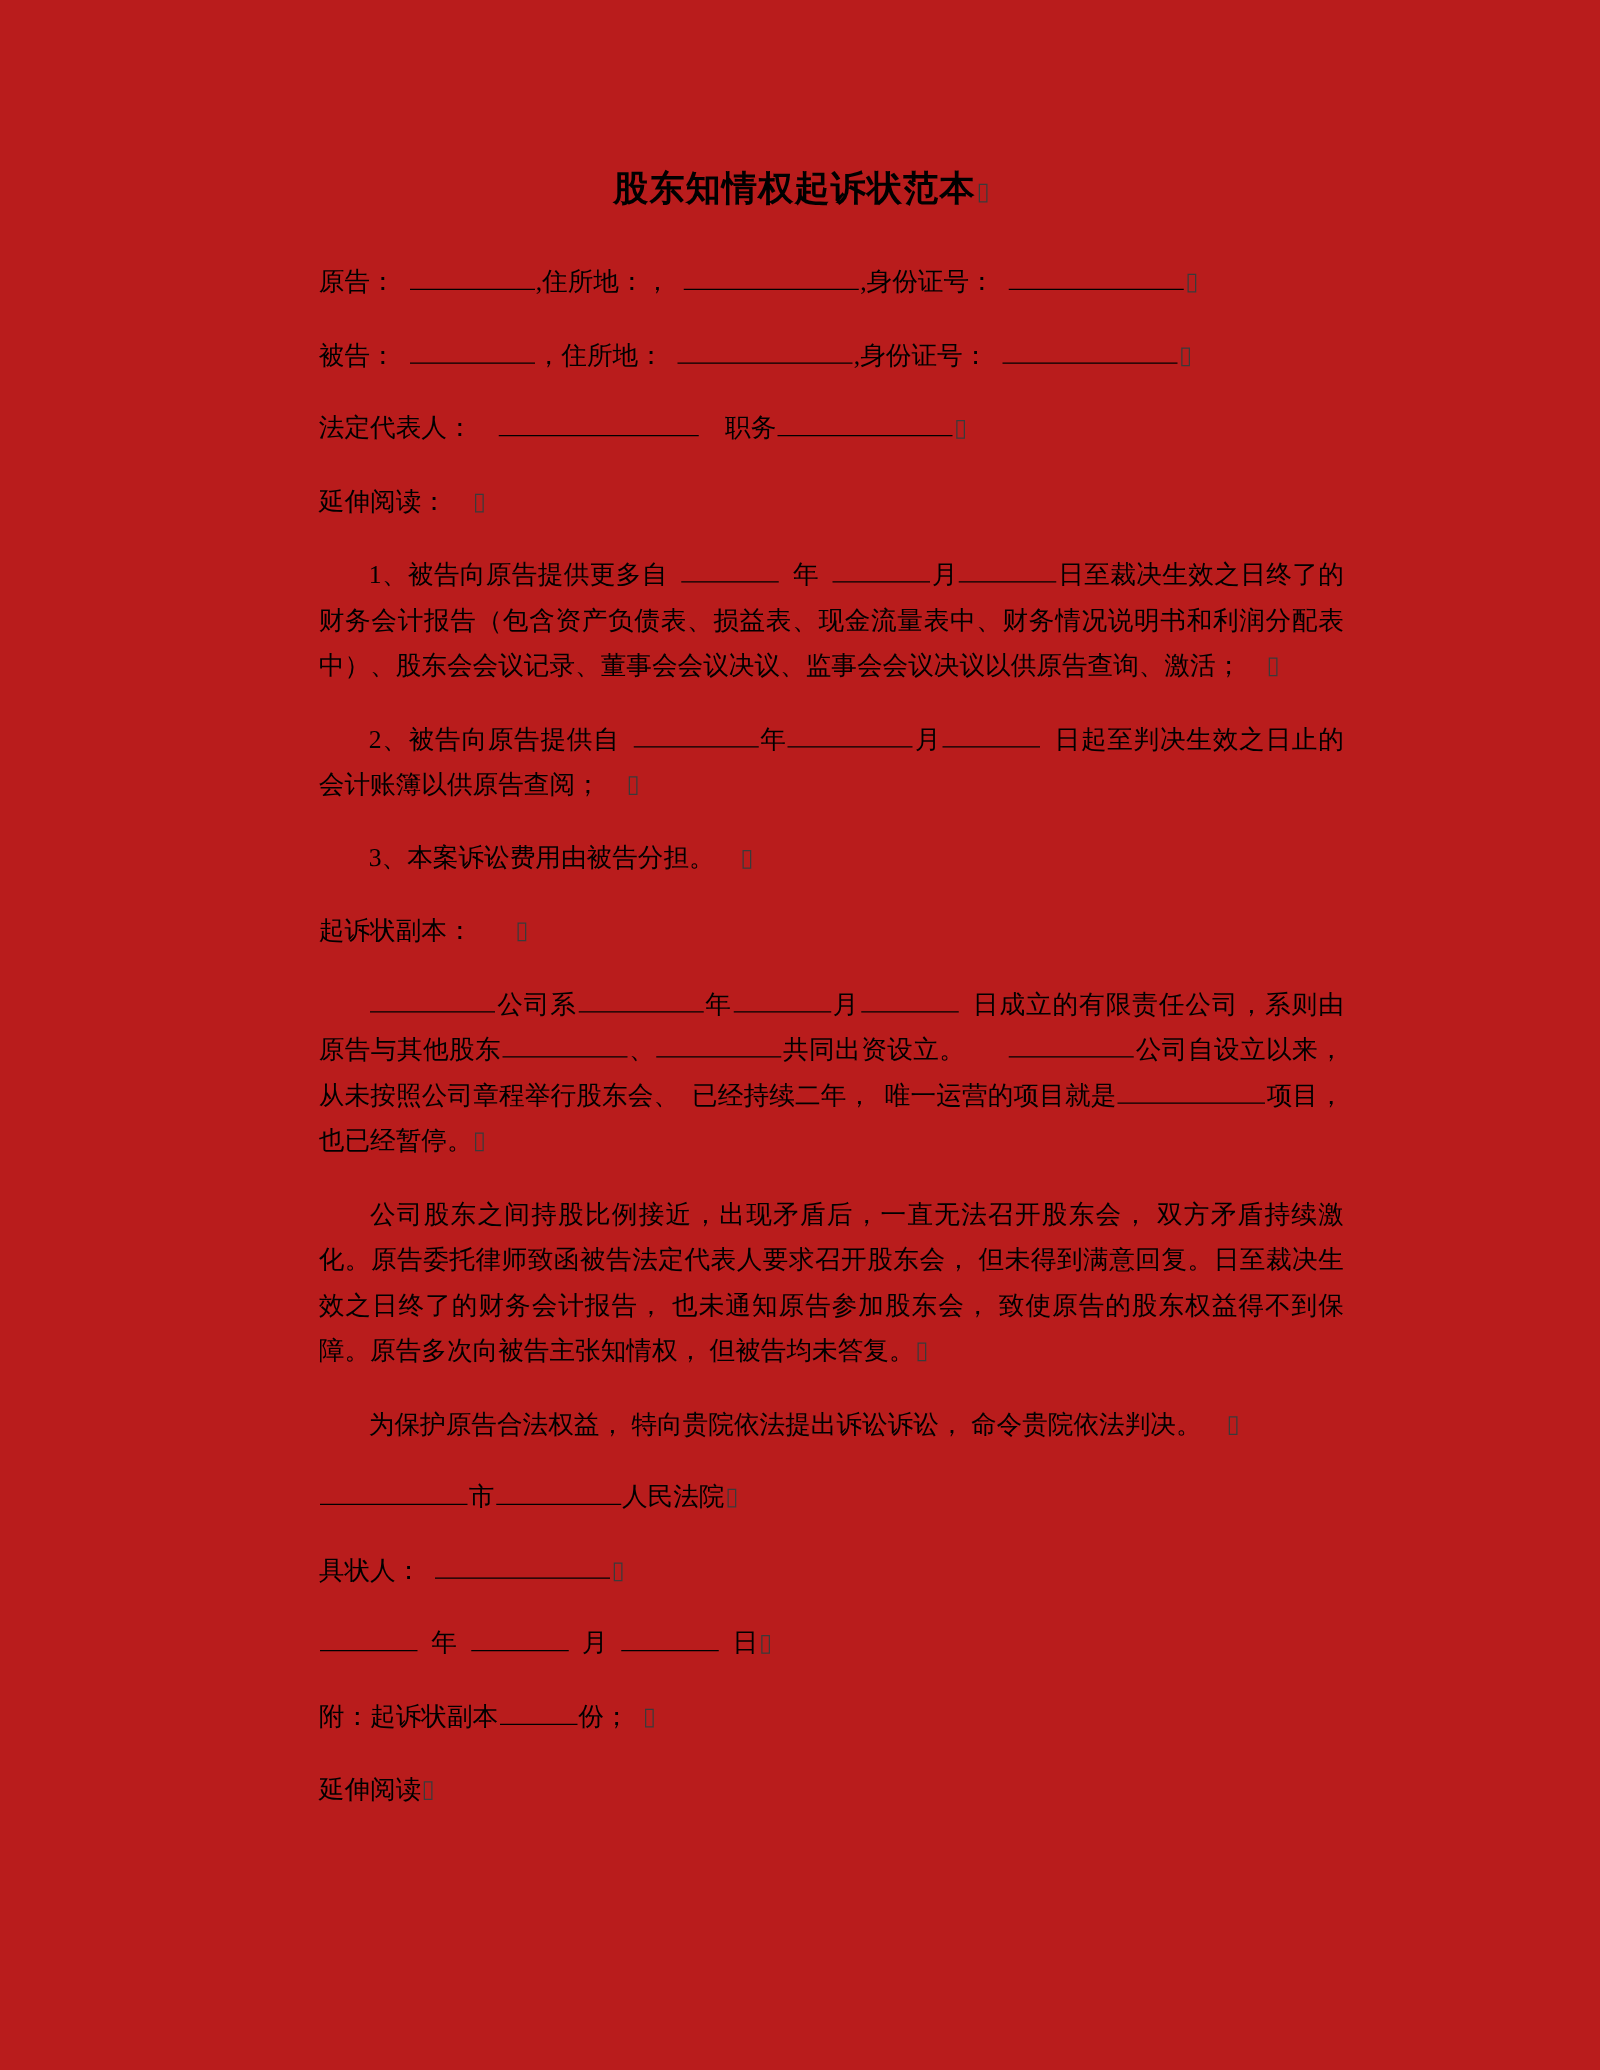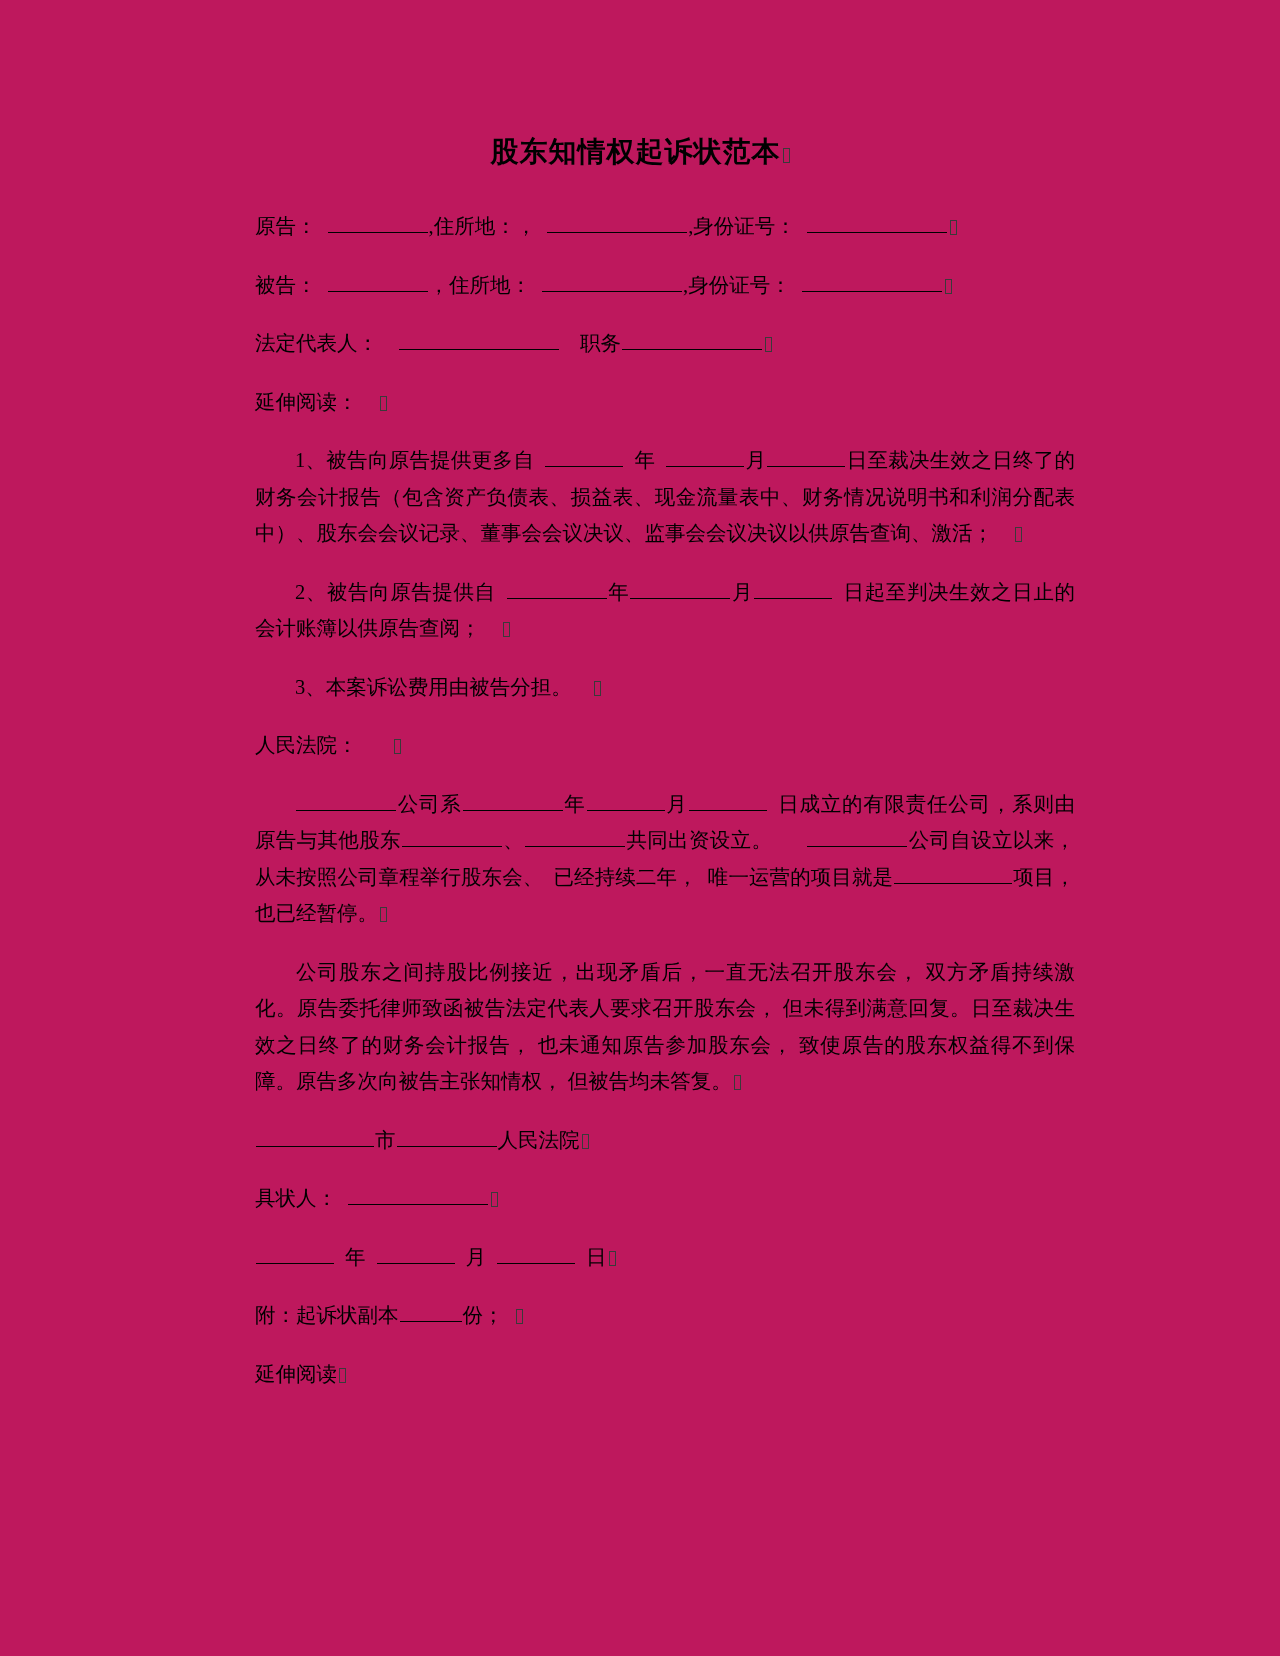--- a/index.html
+++ b/index.html
@@ -13,21 +13,21 @@
     font-family: "Liberation Serif", "DejaVu Serif", serif;
     color: #000000;
     position: relative;
     overflow: hidden;
   }
   .page {
     width: 1280px;
     height: 1656px;
     box-sizing: border-box;
     padding: 0;
-    background: #be185d;
+    background: #b91c1c;
   }
   .doc-title {
     text-align: center;
     font-size: 28px;
     font-weight: bold;
     letter-spacing: 1px;
     margin: 0;
     padding-top: 134px;
     padding-bottom: 0;
     line-height: 1.3;
@@ -123,31 +123,34 @@
 
     <p class="para spaced">
       <span class="ind2"></span><span>2、被告向原告提供自</span><span class="sp"></span><span class="blank b-lg"></span><span>年</span><span class="blank b-lg"></span><span>月</span><span class="blank b-md"></span><span class="sp"></span><span>日起至判决生效之日止的会计账簿以供原告查阅；</span><span class="sp-w"></span><span class="tofu"></span>
     </p>
 
     <p class="para spaced">
       <span class="ind2"></span><span>3、本案诉讼费用由被告分担。</span><span class="sp-w"></span><span class="tofu"></span>
     </p>
 
     <p class="para spaced">
-      <span>人民法院：</span><span class="sp-ww"></span><span class="tofu"></span>
+      <span>起诉状副本：</span><span class="sp-ww"></span><span class="tofu"></span>
     </p>
 
     <p class="para spaced">
       <span class="ind2"></span><span class="blank b-lg"></span><span>公司系</span><span class="blank b-lg"></span><span>年</span><span class="blank b-md"></span><span>月</span><span class="blank b-md"></span><span class="sp"></span><span>日成立的有限责任公司，系则由原告与其他股东</span><span class="blank b-lg"></span><span>、</span><span class="blank b-lg"></span><span>共同出资设立。</span><span class="sp-ww"></span><span class="blank b-lg"></span><span>公司自设立以来，从未按照公司章程举行股东会、</span><span class="sp"></span><span>已经持续二年，</span><span class="sp"></span><span>唯一运营的项目就是</span><span class="blank b-xl"></span><span>项目，也已经暂停。</span><span class="tofu"></span>
     </p>
 
     <p class="para spaced">
       <span class="ind2"></span><span>公司股东之间持股比例接近，出现矛盾后，一直无法召开股东会， 双方矛盾持续激化。原告委托律师致函被告法定代表人要求召开股东会， 但未得到满意回复。日至裁决生效之日终了的财务会计报告， 也未通知原告参加股东会， 致使原告的股东权益得不到保障。原告多次向被告主张知情权， 但被告均未答复。</span><span class="tofu"></span>
     </p>
 
+    <p class="para spaced">
+      <span class="ind2"></span><span>为保护原告合法权益， 特向贵院依法提出诉讼诉讼， 命令贵院依法判决。</span><span class="sp-w"></span><span class="tofu"></span>
+    </p>
 
 
     <p class="para spaced">
       <span class="blank b-xl"></span><span>市</span><span class="blank b-lg"></span><span>人民法院</span><span class="tofu"></span>
     </p>
 
     <p class="para spaced">
       <span>具状人：</span><span class="sp"></span><span class="blank b-xxl"></span><span class="tofu"></span>
     </p>
 

